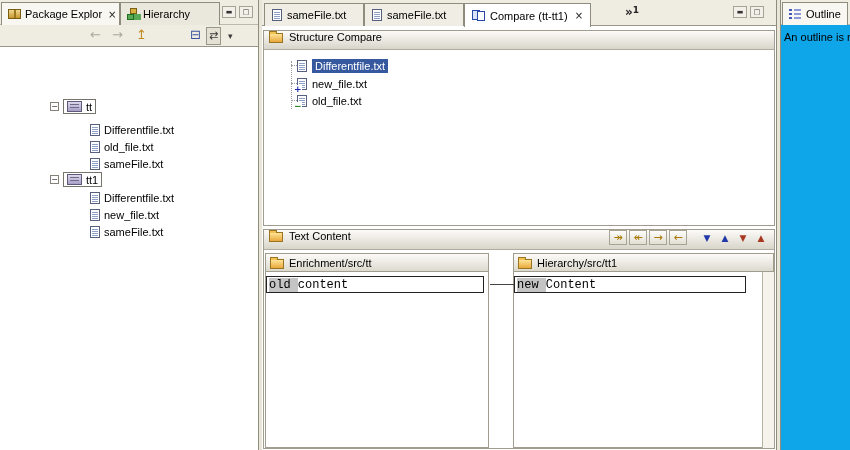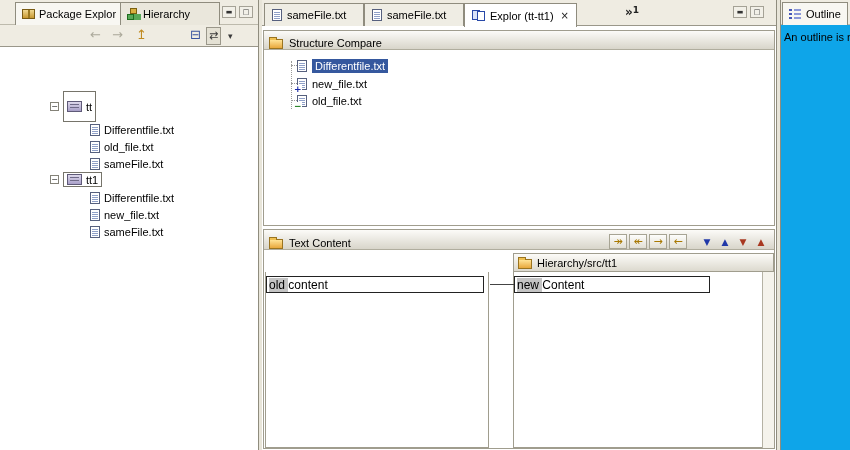--- a/index.html
+++ b/index.html
@@ -41,38 +41,38 @@
   #ed-tabbar{left:0;top:0;right:0;height:26px;background:#EFECE2;border-bottom:1px solid #9A978A}
   .etab{top:3px;height:23px;display:flex;align-items:center;gap:5px;padding:0 7px;background:#EFEDE4;border:1px solid #8F8C7E;border-bottom:none;white-space:nowrap}
   .etab.active{background:#fff;height:24px;z-index:2}
   .cmp-ic{width:13px;height:11px;position:relative;flex:none}
   .cmp-ic::before,.cmp-ic::after{content:"";position:absolute;width:6px;height:8px;border:1px solid #2848A8}
   .cmp-ic::before{left:0;top:0;background:#D8E2F8}
   .cmp-ic::after{right:0;bottom:0;background:#fff}
   .chev{font-family:"DejaVu Sans",sans-serif;font-weight:bold;font-size:12px;color:#222}
   .chev-count{font-size:9px;vertical-align:top}
   .panel{border:1px solid #A09D8E;background:#fff}
-  .panel-hdr{height:19px;background:linear-gradient(#FCFBF8,#D8D5CA);border-bottom:1px solid #B0AD9E;display:flex;align-items:flex-end;gap:6px;padding:0 5px}
+  .panel-hdr{height:19px;background:linear-gradient(#FCFBF8,#D8D5CA);border-bottom:1px solid #B0AD9E;display:flex;align-items:flex-start;gap:6px;padding:0 5px}
   .folder-ic{width:14px;height:10px;background:linear-gradient(#FFE396,#E8A83C);border:1px solid #9A7420;position:relative;flex:none;margin-top:2px}
   .folder-ic::before{content:"";position:absolute;left:-1px;top:-3px;width:6px;height:2px;background:#F0C050;border:1px solid #9A7420;border-bottom:none}
   .srow{display:flex;align-items:center;gap:5px;height:17px}
   .srow::before{content:"";position:absolute;left:-6px;top:8px;width:6px;height:1px;border-top:1px dotted #9A9A9A}
   .sel{background:#35589E;color:#fff;padding:1px 3px}
   .dotv{border-left:1px dotted #9A9A9A;width:1px}
 
   
   .tc-toolbar{margin-left:auto;display:flex;gap:2px;align-items:center}
   .tcbtn{width:18px;height:15px;border:1px solid #A7A494;background:linear-gradient(#FDFDFB,#E2DFD4);display:flex;align-items:center;justify-content:center;font-size:11px;font-family:"DejaVu Sans",sans-serif;color:#A87800;line-height:1}
   .tcnav{width:16px;height:15px;display:flex;align-items:center;justify-content:center;font-size:9px;font-family:"DejaVu Sans",sans-serif}
   .tcnav.blue{color:#2038A8}
   .tcnav.red{color:#A83820}
   .spacer{width:8px}
   .pane-hdr{height:19px;background:linear-gradient(#FCFBF8,#DCD9CE);border:1px solid #A09D8E;display:flex;align-items:center;gap:5px;padding:0 4px;white-space:nowrap;overflow:hidden}
   .pane-body{background:#fff;border:1px solid #A09D8E;border-top:none}
-  .diffbox{border:1px solid #222;height:17px;display:flex;align-items:center;padding-left:2px;font-family:Liberation Sans, sans-serif;font-size:12px;background:#fff}
+  .diffbox{border:1px solid #222;height:17px;display:flex;align-items:center;padding-left:2px;font-family:Liberation Mono, monospace;font-size:12px;background:#fff}
   .diffbox span{white-space:pre}
   .chg{background:#C4C4C4}
   .conn{height:1px;background:#444}
   .ruler{background:#F5F3EC;border-left:1px solid #B5B2A4}
 
   
   #outline{left:780px;top:0;width:75px;height:450px;background:#0ea5e9;border-left:1px solid #8F8C7E;overflow:hidden}
   .outline-ic{width:13px;height:12px;position:relative;flex:none}
   .outline-ic::before{content:"";position:absolute;left:0;top:1px;width:3px;height:2px;background:#4858B8;box-shadow:0 4px 0 #4858B8,0 8px 0 #4858B8}
   .outline-ic::after{content:"";position:absolute;left:5px;top:1px;width:7px;height:2px;background:#8C98D8;box-shadow:0 4px 0 #8C98D8,0 8px 0 #8C98D8}
@@ -81,21 +81,21 @@
   .hier-ic{width:12px;height:12px;position:relative;flex:none}
   .hier-ic::before{content:"";position:absolute;left:3px;top:0;width:5px;height:4px;background:#D8B040;border:1px solid #7A6010}
   .hier-ic::after{content:"";position:absolute;left:0;bottom:0;width:5px;height:4px;background:#58A858;border:1px solid #1E6E1E;box-shadow:7px 0 0 #58A858}
 </style>
 </head>
 <body>
 
 <div id="left-view" class="abs">
 
   <div id="lv-tabbar" class="tabbar abs">
-    <div class="vtab active abs" style="left:15px;width:119px">
+    <div class="vtab active abs" style="left:1px;width:119px">
       <span class="pkg-ic"></span>
       <span>Package Explor</span>
       <span class="closex">×</span>
     </div>
     <div class="vtab abs" style="left:120px;width:100px">
       <span class="hier-ic"></span>
       <span>Hierarchy</span>
     </div>
     <div class="winbtns abs" style="right:5px;top:6px">
       <span class="wbtn">▬</span>
@@ -108,21 +108,21 @@
     <span class="tbtn disabled ic abs" style="left:112px">→</span>
     <span class="tbtn gold ic abs" style="left:136px">↥</span>
     <span class="tbtn blue ic abs" style="left:190px">⊟</span>
     <span class="tbtn boxed ic abs" style="left:206px;font-size:11px">⇄</span>
     <span class="tbtn ic abs" style="left:228px;font-size:9px;line-height:22px">▾</span>
   </div>
 
   <div id="lv-tree" class="abs">
     <div class="trow abs" style="left:50px;top:51px">
       <span class="expbox">−</span>
-      <span class="focusbox trow" style="height:31px">
+      <span class="focusbox trow" style="height:15px">
         <span class="proj-ic"></span>
         <span>tt</span>
       </span>
     </div>
     <div class="trow abs" style="left:90px;top:74px">
       <span class="file-ic"></span>
       <span>Differentfile.txt</span>
     </div>
     <div class="trow abs" style="left:90px;top:91px">
       <span class="file-ic"></span>
@@ -160,21 +160,21 @@
     <div class="etab abs" style="left:2px;width:100px">
       <span class="file-ic"></span>
       <span>sameFile.txt</span>
     </div>
     <div class="etab abs" style="left:102px;width:100px">
       <span class="file-ic"></span>
       <span>sameFile.txt</span>
     </div>
     <div class="etab active abs" style="left:202px">
       <span class="cmp-ic"></span>
-      <span>Explor (tt-tt1)</span>
+      <span>Compare (tt-tt1)</span>
       <span class="closex">×</span>
     </div>
     <div class="chev abs" style="left:363px;top:5px">
       <span>»</span><span class="chev-count">1</span>
     </div>
     <div class="winbtns abs" style="right:12px;top:6px">
       <span class="wbtn">▬</span>
       <span class="wbtn">□</span>
     </div>
   </div>
@@ -209,33 +209,37 @@
         <span class="tcbtn">→</span>
         <span class="tcbtn">←</span>
         <span class="spacer"></span>
         <span class="tcnav blue">▼</span>
         <span class="tcnav blue">▲</span>
         <span class="tcnav red">▼</span>
         <span class="tcnav red">▲</span>
       </span>
     </div>
 
+    <div class="pane-hdr abs" style="left:1px;top:23px;width:224px">
+      <span class="folder-ic"></span>
+      <span>Enrichment/src/tt</span>
+    </div>
     <div class="pane-hdr abs" style="left:249px;top:23px;width:261px">
       <span class="folder-ic"></span>
       <span>Hierarchy/src/tt1</span>
     </div>
 
     <div class="pane-body abs" style="left:1px;top:42px;width:224px;height:176px"></div>
     <div class="pane-body abs" style="left:249px;top:42px;width:261px;height:176px"></div>
 
     <div class="diffbox abs" style="left:2px;top:46px;width:218px">
       <span class="chg">old </span>
         <span>content</span>
     </div>
-    <div class="diffbox abs" style="left:250px;top:46px;width:196px">
+    <div class="diffbox abs" style="left:250px;top:46px;width:232px">
       <span class="chg">new </span>
         <span>Content</span>
     </div>
 
     <div class="conn abs" style="left:226px;top:54px;width:24px"></div>
     <div class="ruler abs" style="left:498px;top:42px;width:12px;height:176px"></div>
   </div>
 </div>
 
 <div id="outline" class="abs">

